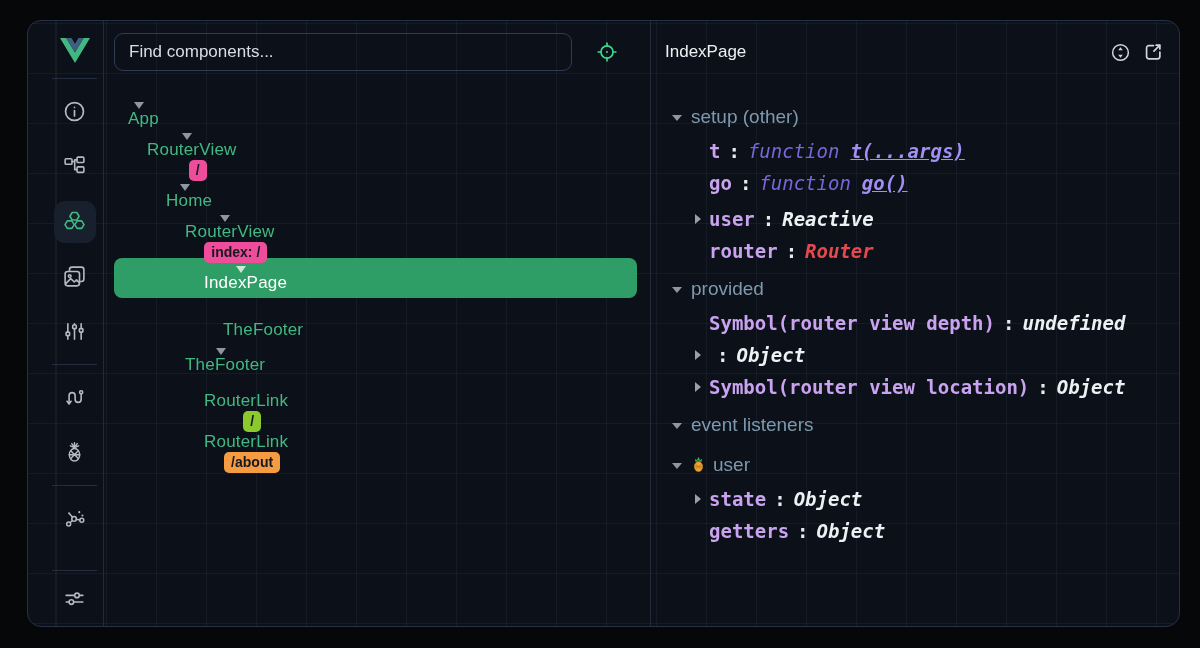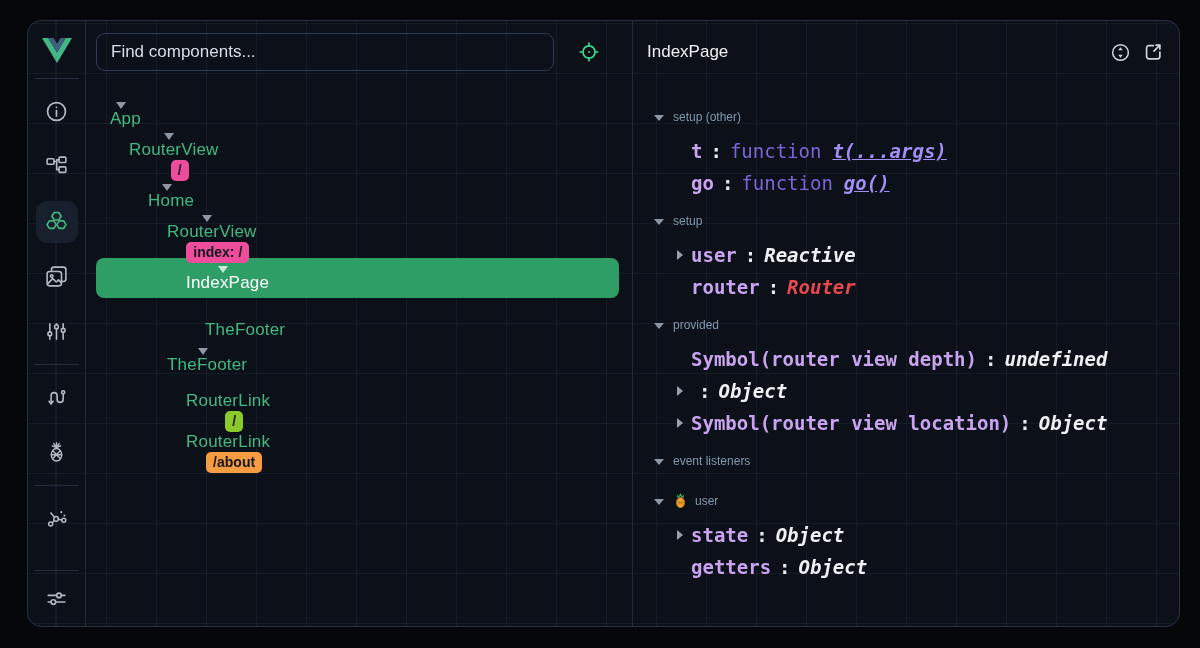--- a/index.html
+++ b/index.html
@@ -2,21 +2,21 @@
 <html><head>
 <meta charset="utf-8">
 <style>
   html,body{margin:0;padding:0;background:#060709;width:1200px;height:648px;overflow:hidden;
     font-family:"Liberation Sans",sans-serif;-webkit-font-smoothing:antialiased;}
   .app{position:absolute;left:27px;top:20px;width:1153px;height:607px;border-radius:14px;
     background-color:#0c1018;border:1px solid #273146;overflow:hidden;display:flex;box-sizing:border-box;
     background-image:
       repeating-linear-gradient(to right, rgba(130,160,205,0.08) 0 1px, transparent 1px 50px),
       repeating-linear-gradient(to bottom, rgba(130,160,205,0.08) 0 1px, transparent 1px 50px);
-    background-position:28px 2px,28px 2px;}
+    background-position:28px 2px,28px 2px;padding-left:18px;}
   
   .sidebar{width:58px;flex:0 0 58px;border-right:1px solid #212b3c;display:flex;flex-direction:column;box-sizing:border-box;}
   .sb-logo{height:57px;display:flex;align-items:center;justify-content:center;}
   .sb-div{height:1px;background:#242e40;margin:0 6px;flex:0 0 1px;}
   .sb-cell{height:55px;display:flex;align-items:center;justify-content:center;cursor:pointer;}
   .sb-group{padding:5px 0;}
   .sb-tile{width:42px;height:42px;border-radius:11px;display:flex;align-items:center;justify-content:center;}
   .sb-tile.active{background:#17202c;}
   .sb-bottom{margin-top:auto;}
   .icon{display:block;}
@@ -49,33 +49,33 @@
   .inspector{flex:1;position:relative;}
   .insp-header{position:absolute;top:12px;left:0;right:0;height:38px;display:flex;align-items:center;padding:0 14px;box-sizing:border-box;}
   .insp-title{font-size:17px;color:#eef1f4;}
   .insp-actions{margin-left:auto;display:flex;gap:9px;}
   .insp-actions .abtn{width:24px;height:24px;background:transparent;border:none;padding:0;cursor:pointer;display:flex;align-items:center;justify-content:center;}
   .insp-content{position:absolute;top:78px;left:0;right:0;bottom:0;overflow:hidden;}
   .isection{margin-top:4px;}
   .isection:first-child{margin-top:0;}
   .ihead{height:36px;display:flex;align-items:center;padding-left:21px;cursor:pointer;}
   .ihead .tri-d{border-left-width:5px;border-right-width:5px;border-top-width:6.5px;margin-right:9px;margin-top:1px;}
-  .ihead .slabel{font-size:12px;color:#7e99af;}
+  .ihead .slabel{font-size:19px;color:#7e99af;}
   .pine{margin-right:7px;margin-top:-2px;}
   .irow{height:32px;display:flex;align-items:center;padding-left:58px;position:relative;white-space:nowrap;overflow:hidden;
     font-family:"DejaVu Sans Mono",monospace;font-size:19px;cursor:default;}
   .tri-r{position:absolute;left:44px;top:50%;margin-top:-5px;width:0;height:0;
     border-top:5px solid transparent;border-bottom:5px solid transparent;border-left:6.5px solid #97a1ac;cursor:pointer;}
   .ikey{color:#c9a3ef;font-weight:bold;flex:0 0 auto;}
   .colon{color:#e6e9ee;font-weight:bold;padding:0 8px;}
   .colon::before{content:":";}
   .ival{color:#eef1f4;font-weight:bold;font-style:italic;}
   .ival.muted{color:#6d8a9e;font-weight:normal;margin-left:9px;}
   .ival.danger{color:#e5484d;}
-  .fnkw{color:#7a66d9;}
+  .fnkw{color:#7a66d9;font-style:italic;}
   .fnsig{color:#a38ef5;font-style:italic;font-weight:bold;margin-left:11px;text-decoration:underline;}
   .warn-icon{color:#e3e6ea;font-size:15px;margin-right:8px;font-family:"DejaVu Sans",sans-serif;}
   .warn-icon::before{content:"\26A0";}
 </style>
 </head>
 <body>
 
 <div class="app">
 
   <div class="sidebar">
@@ -292,24 +292,20 @@
         </div>
         <div class="irow">
           <span class="ikey">go</span>
           <span class="colon"></span>
           <span class="fnkw">function</span>
           <span class="fnsig">go()</span>
         </div>
       </div>
 
       <div class="isection">
-        <div class="ihead">
-          <span class="tri-d"></span>
-          <span class="slabel">setup</span>
-        </div>
         <div class="irow">
           <span class="tri-r"></span>
           <span class="ikey">user</span>
           <span class="colon"></span>
           <span class="ival">Reactive</span>
         </div>
         <div class="irow">
           <span class="ikey">router</span>
           <span class="colon"></span>
           <span class="ival danger">Router</span>

